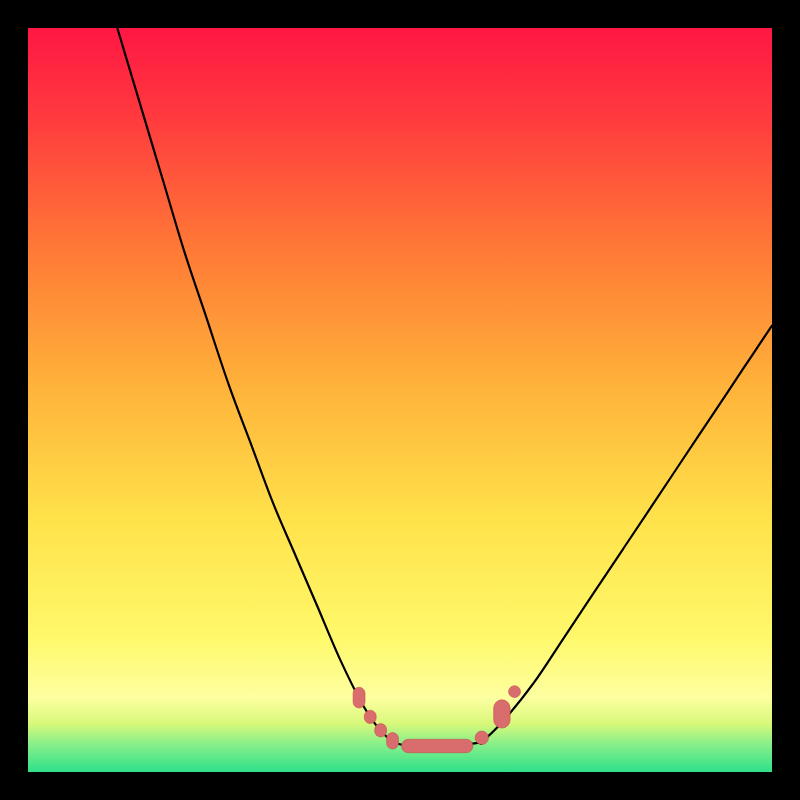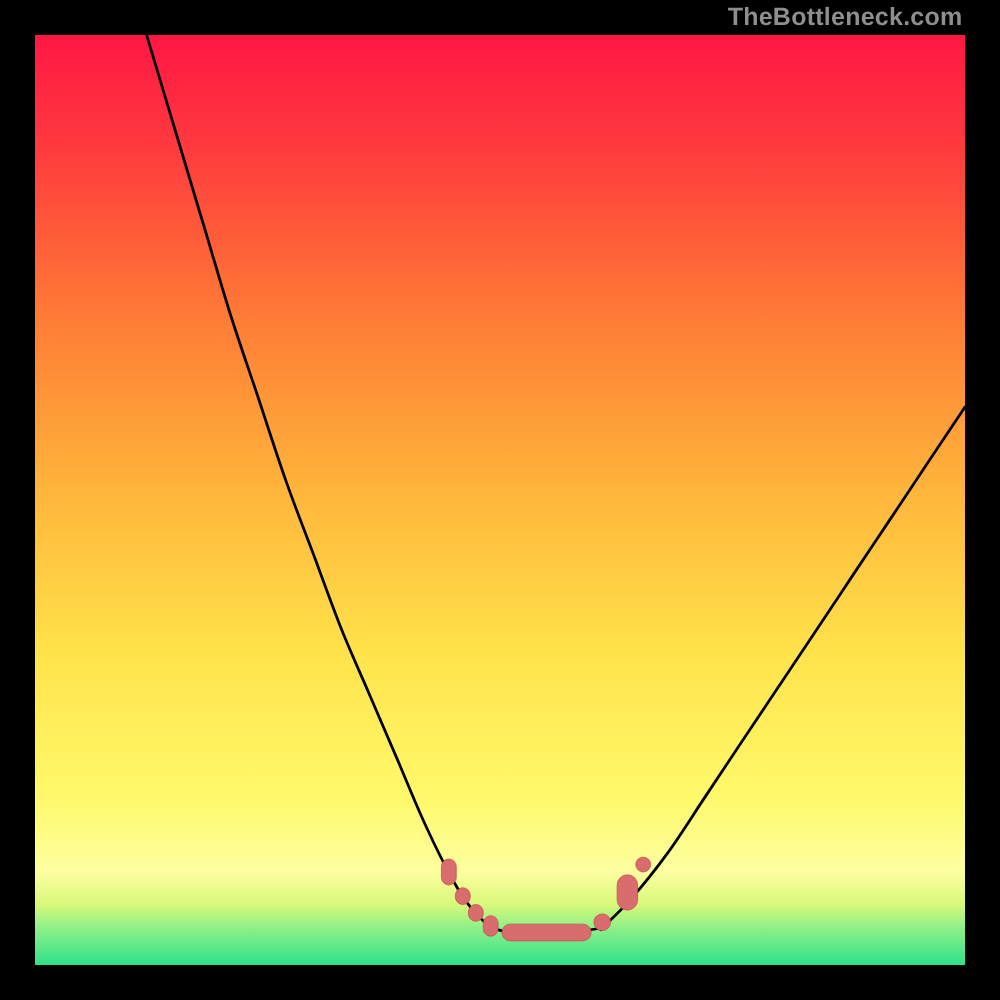--- a/index.html
+++ b/index.html
@@ -82,15 +82,14 @@
           <rect x="358.6" y="704.6" width="11.9" height="16.4" rx="6.0" fill="#d96c6c" stroke="#c74f4f" stroke-width="0.6"></rect>
           <rect x="373.5" y="711.3" width="71.4" height="13.4" rx="6.7" fill="#d96c6c" stroke="#c74f4f" stroke-width="0.6"></rect>
           <rect x="447.1" y="703.1" width="13.4" height="13.4" rx="6.7" fill="#d96c6c" stroke="#c74f4f" stroke-width="0.6"></rect>
           <rect x="465.7" y="671.8" width="16.4" height="28.3" rx="8.2" fill="#d96c6c" stroke="#c74f4f" stroke-width="0.6"></rect>
           <rect x="480.6" y="657.7" width="11.9" height="11.9" rx="6.0" fill="#d96c6c" stroke="#c74f4f" stroke-width="0.6"></rect>
         </g>
     </svg>
 
   </div>
 
-  <div class="watermark">TheBottleneck.com</div>
 
 </div>
 
 </body></html>

